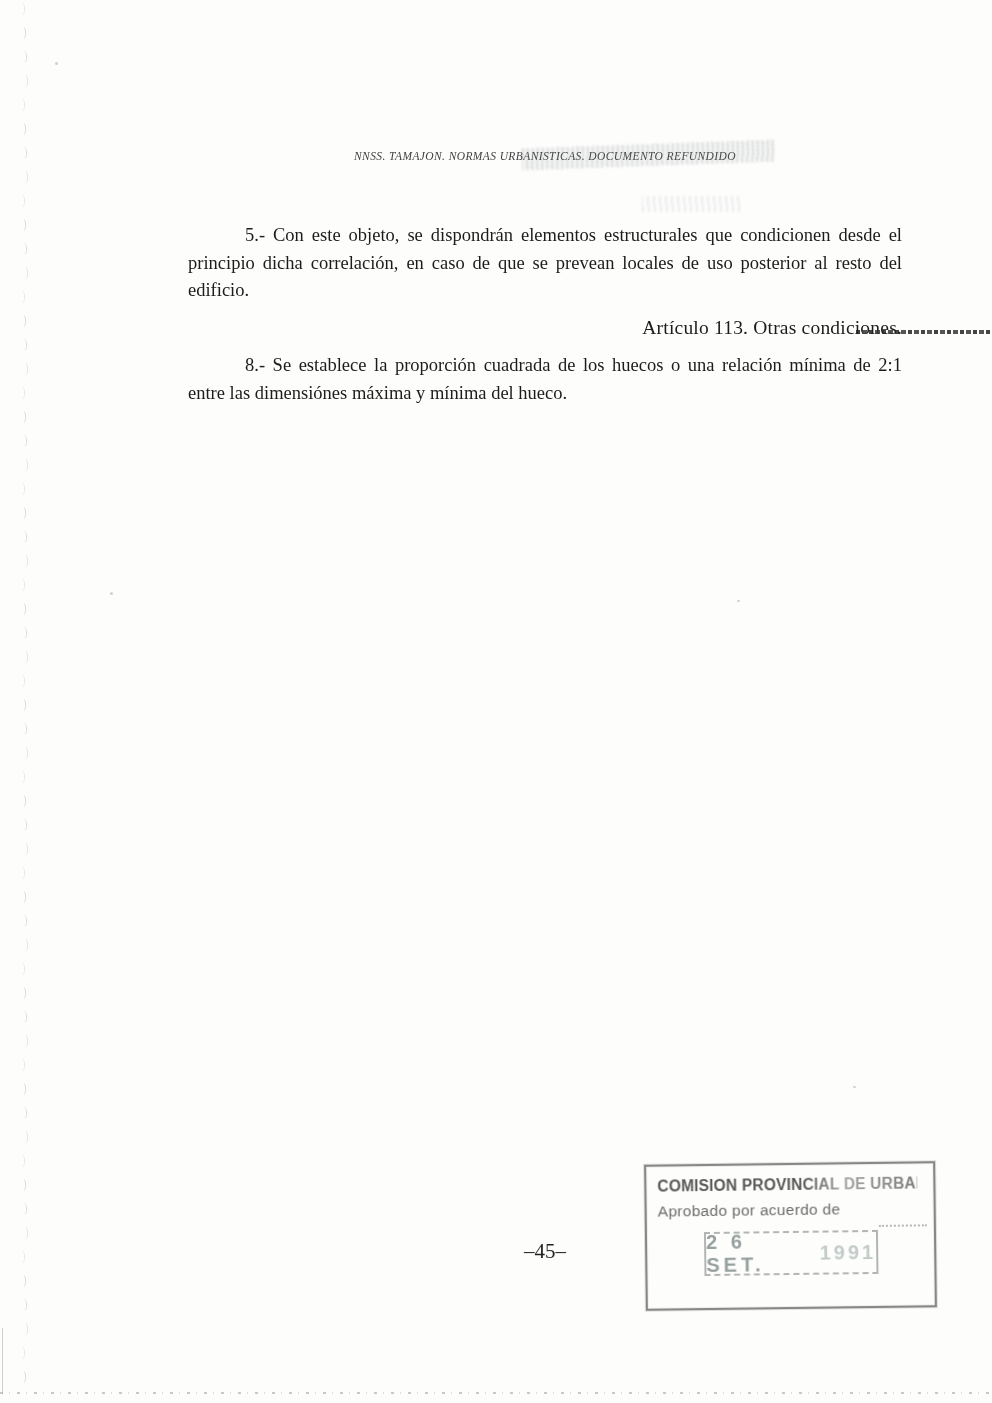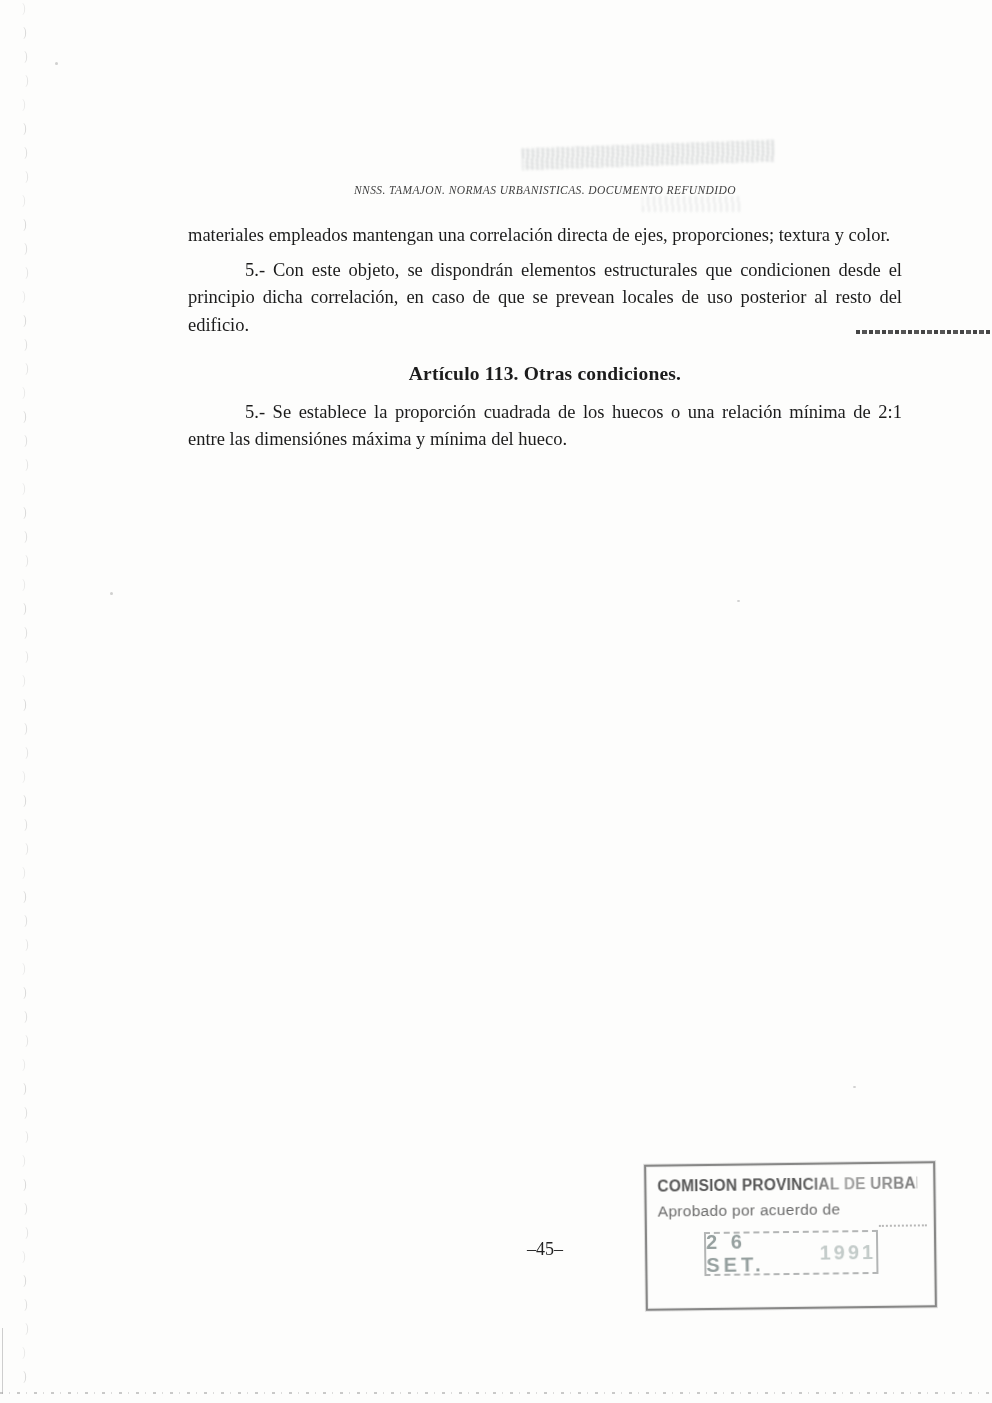--- a/index.html
+++ b/index.html
@@ -19,21 +19,21 @@
     font-family: "DejaVu Serif", serif;
     font-size: 10px;
     color: #c6c6c6;
     line-height: 1;
     transform: scaleY(1.2);
   }
 
   
   .header {
     position: absolute;
-    left: 188px; top: 184px; width: 714px;
+    left: 188px; top: 150px; width: 714px;
     text-align: center;
     font-style: italic;
     font-size: 11.5px;
     letter-spacing: 0.4px;
     color: #3f3f3f;
   }
 
   
   .scribble-1 {
     position: absolute; left: 522px; top: 144px; width: 252px; height: 22px;
@@ -56,44 +56,44 @@
     position: absolute;
     left: 188px; top: 222px; width: 714px;
     font-size: 18.5px;
     line-height: 27.5px;
     color: #1c1c1c;
     text-align: justify;
   }
   .para { margin: 0 0 7px 0; }
   .para.indent { text-indent: 57px; }
   .heading {
-    font-weight: bold;
+    font-weight: normal;
     font-size: 19.5px;
     letter-spacing: 0.2px;
-    margin: 21px 0 11px 0;
-    text-align: center;
+    margin: 9px 0 11px 0;
+    text-align: right;
   }
 
   
   .smudge {
     position: absolute;
     left: 856px; top: 330px; width: 136px; height: 4px;
     background: repeating-linear-gradient(90deg,
       #242424 0 4px, transparent 4px 6px,
       #383838 6px 11px, transparent 11px 13px);
     filter: blur(0.4px);
     opacity: 0.85;
   }
 
   
   .pagenum {
     position: absolute;
     left: 188px; top: 1239px; width: 714px;
     text-align: center;
-    font-size: 18px;
+    font-size: 21px;
     color: #222222;
   }
 
   
   .stamp {
     position: absolute;
     left: 645px; top: 1163px; width: 291px; height: 146px;
     border: 2px solid rgba(105,105,105,0.8);
     box-shadow: 0 0 0 1px rgba(135,135,135,0.25), inset 0 0 0 1px rgba(145,145,145,0.15);
     transform: rotate(-0.7deg);
@@ -232,24 +232,23 @@
       <span class="mm" style="top: 1324px; left: 25px; opacity: 0.45;">)</span>
       <span class="mm" style="top: 1348px; left: 22px; opacity: 0.35;">)</span>
       <span class="mm" style="top: 1372px; left: 23px; opacity: 0.65;">)</span>
     </div>
 
   <div class="header">NNSS. TAMAJON. NORMAS URBANISTICAS. DOCUMENTO REFUNDIDO</div>
   <div class="scribble-1"></div>
   <div class="scribble-2"></div>
 
   <div class="bodytext">
-    <p class="para">materiales empleados mantengan una correlación directa de ejes, proporciones; textura y color.</p>
     <p class="para indent">5.-  Con este objeto, se dispondrán elementos estructurales que condicionen desde el principio dicha correlación, en caso de que se prevean locales de uso posterior al resto del edificio.</p>
     <p class="heading">Artículo 113.  Otras condiciones.</p>
-    <p class="para indent">5.-  Se establece la proporción cuadrada de los huecos o una relación mínima de 2:1 entre las dimensiónes máxima y mínima del hueco.</p>
+    <p class="para indent">8.-  Se establece la proporción cuadrada de los huecos o una relación mínima de 2:1 entre las dimensiónes máxima y mínima del hueco.</p>
   </div>
 
   <div class="smudge"></div>
 
   <div class="pagenum">–45–</div>
 
   <div class="stamp">
     <div class="stamp-title">COMISION PROVINCIAL DE URBANISMO</div>
     <div class="stamp-sub">Aprobado por acuerdo de</div>
     <div class="stamp-dots"></div>

